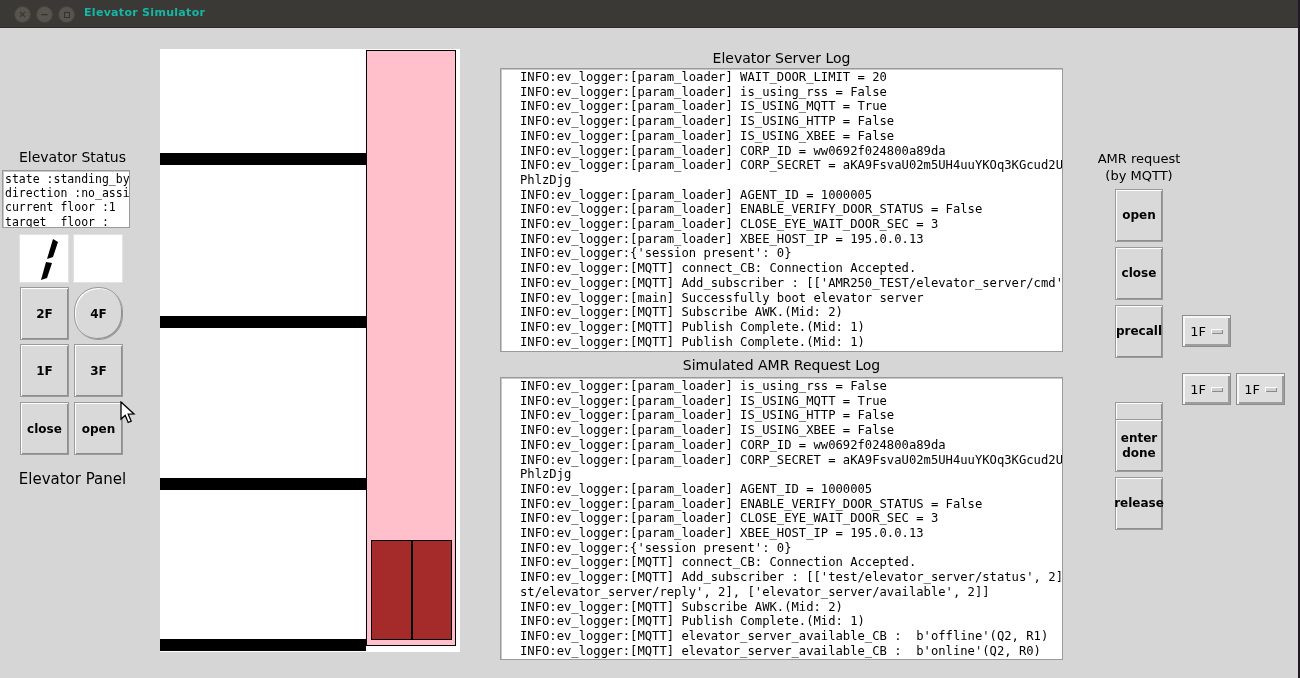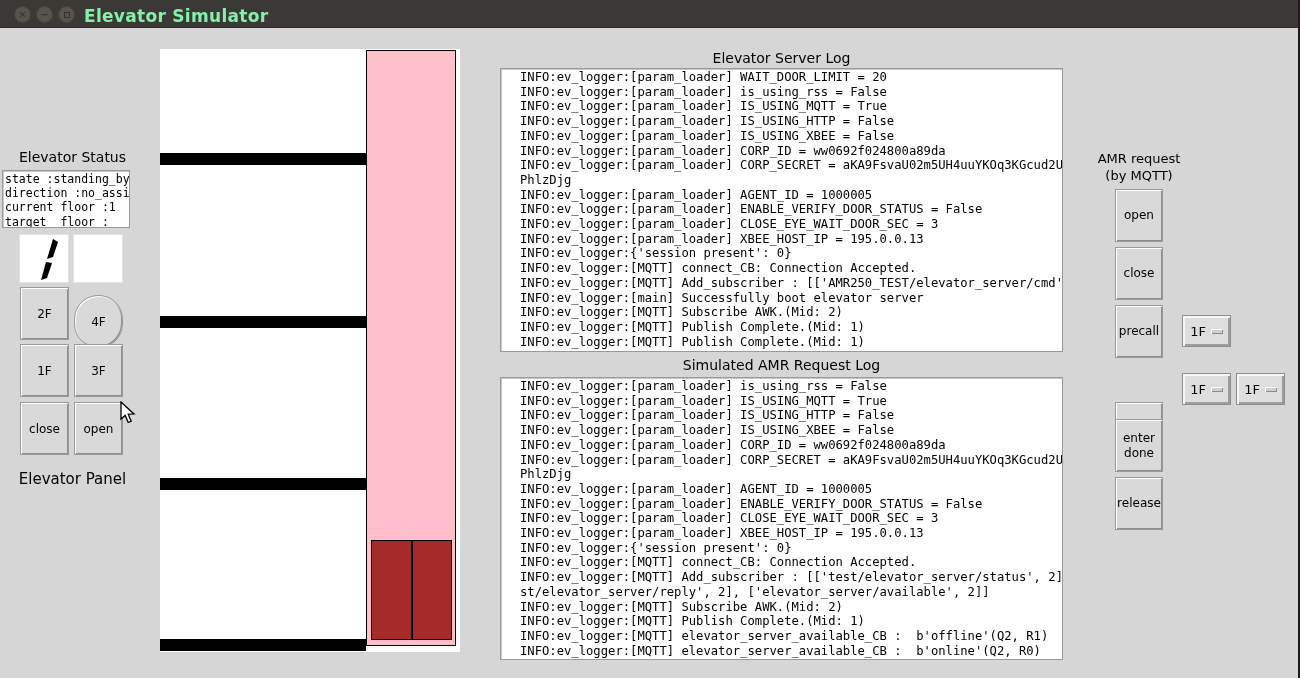--- a/index.html
+++ b/index.html
@@ -23,30 +23,31 @@
   }
   .tb-btn.close { left:14px; }
   .tb-btn.min   { left:36px; }
   .tb-btn.max   { left:58px; }
   .tb-max-glyph {
     display:inline-block; width:6px; height:6px;
     border:1.5px solid #34322d; margin-top:4px;
   }
   .tb-title {
     position:absolute; left:84px; top:6px;
-    font-size:17px; font-weight:bold; color:#86efac; letter-spacing:0.3px;
+    font-size:11px; font-weight:bold; color:#14b8a6; letter-spacing:0.3px;
   }
   
   .tk-btn {
     position:absolute; background:#d9d9d9;
     border:1px solid #9a9a9a;
     box-shadow:inset 1px 1px 0 #ffffff, inset -1px -1px 0 #8e8e8e;
     font-size:12px; color:#000; text-align:center;
     display:flex; align-items:center; justify-content:center;
     cursor:default;
+    font-weight:bold;
   }
   .sunken {
     background:#ffffff; border:1px solid #9a9a9a;
     box-shadow:inset 1px 1px 0 #c8c8c8;
   }
   
   .status-title {
     position:absolute; left:0px; top:149px; width:145px;
     text-align:center; font-size:14px; color:#000;
   }
@@ -149,21 +150,21 @@
 
 <div class="digit-box digit-left">
   <svg width="48" height="47" viewBox="0 0 48 47">
     <path d="M33 4 L38 7 L33 22 L27 24 Z" fill="#000"></path>
     <path d="M26 27 L32 28 L27 43 L21 45 Z" fill="#000"></path>
   </svg>
 </div>
 <div class="digit-box digit-right"></div>
 
 <div class="tk-btn fbtn" style="left:20px; top:287px;">2F</div>
-<div class="tk-btn fbtn" style="left:74px; top:295px;border-radius:24px;">4F</div>
+<div class="tk-btn fbtn" style="left:74px; top:287px;border-radius:24px;">4F</div>
 <div class="tk-btn fbtn" style="left:20px; top:344px;">1F</div>
 <div class="tk-btn fbtn" style="left:74px; top:344px;">3F</div>
 <div class="tk-btn fbtn" style="left:20px; top:402px;">close</div>
 <div class="tk-btn fbtn" style="left:74px; top:402px;">open</div>
 
 <div class="panel-label">Elevator Panel</div>
 
 <svg class="cursor-svg" width="18" height="24" viewBox="0 0 18 24">
   <path d="M2 1 L2 18 L6.2 14.4 L9.2 21.5 L12.2 20.2 L9.2 13.2 L15 13 Z" fill="#ffffff" stroke="#000000" stroke-width="1.3"></path>
 </svg>

